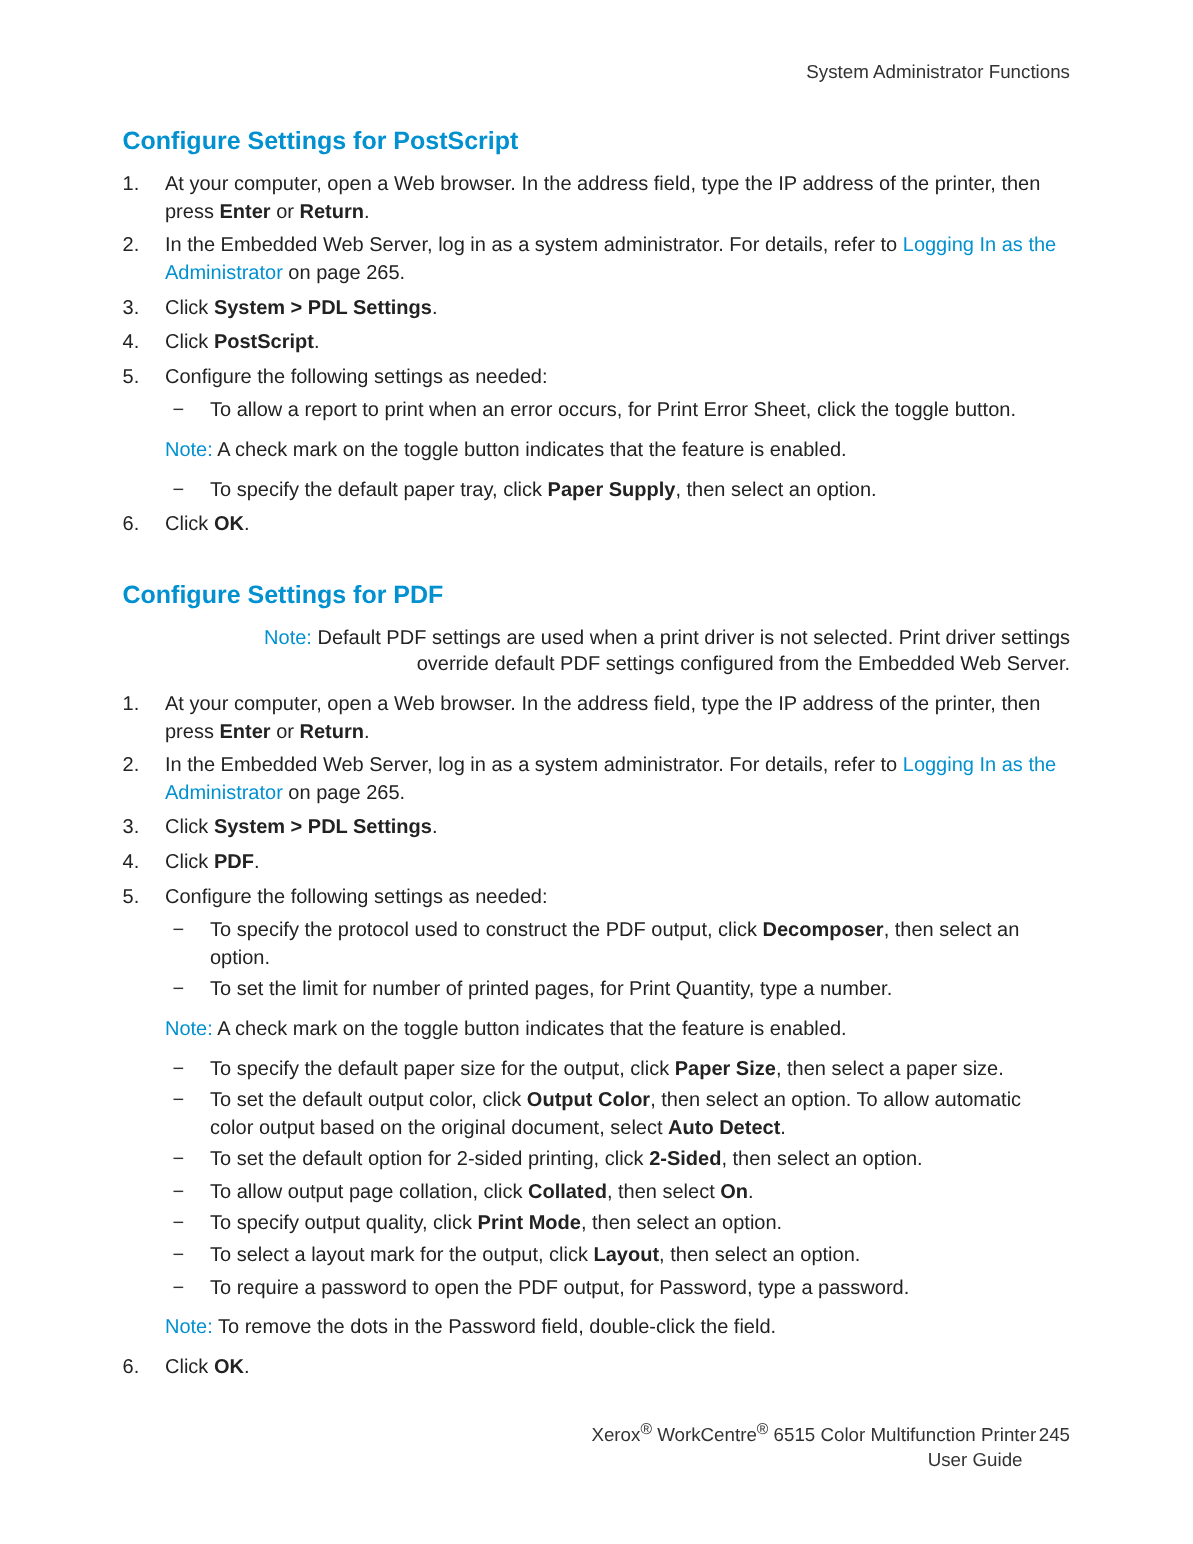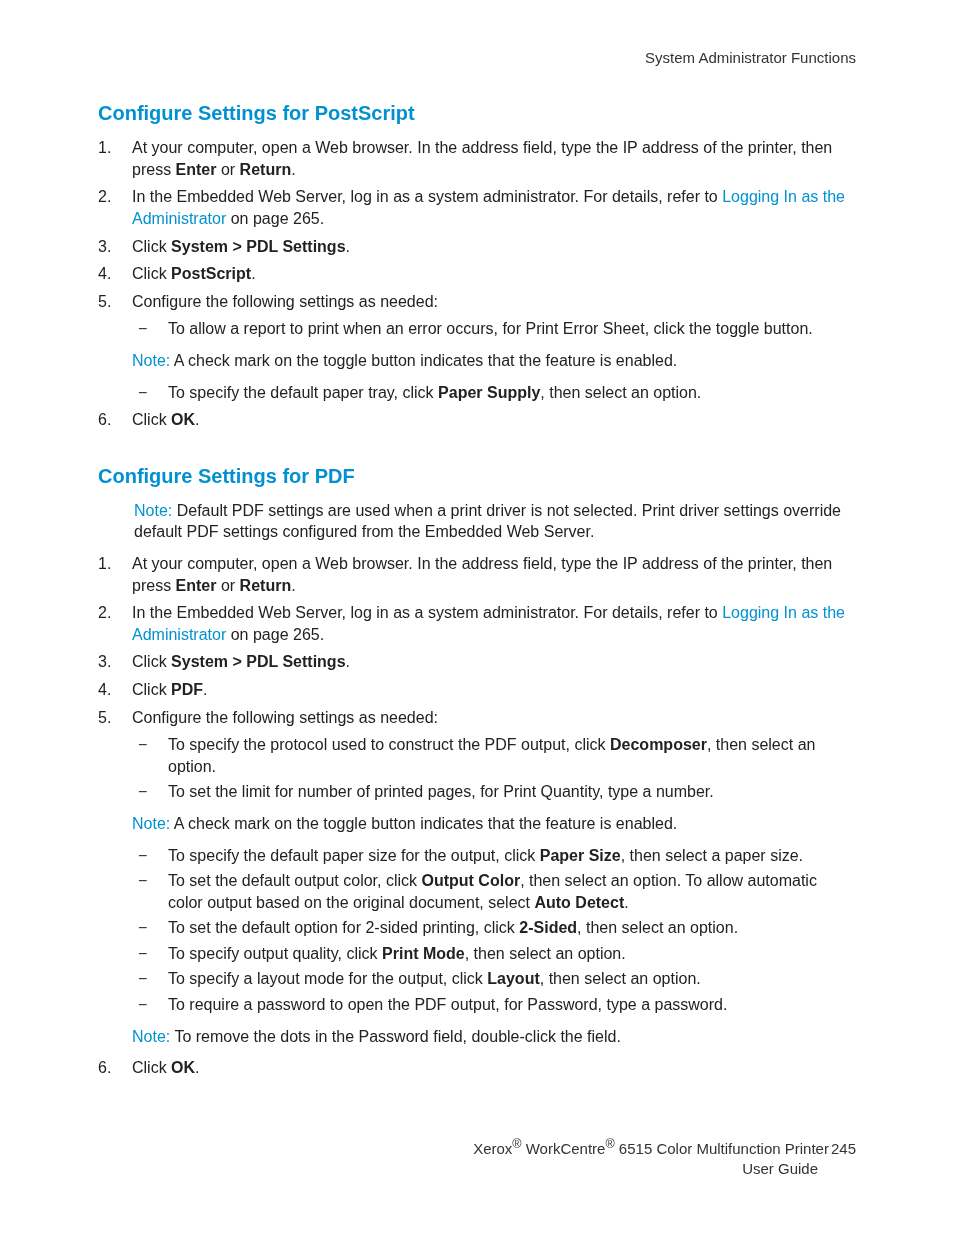--- a/index.html
+++ b/index.html
@@ -13,21 +13,21 @@
     position: relative;
     padding: 48px 98px 0 98px;
     line-height: 1.35;
   }
   .header-line { text-align: right; font-size: 15px; color: #333; }
   h2 { color: #0191d0; font-weight: 600; font-size: 20px; margin-top: 32px; margin-bottom: 10px; }
   h2.second { margin-top: 32px; }
   ol.top { list-style: none; counter-reset: item; padding-left: 0; margin-left: 0; }
   ol.top > li { counter-increment: item; position: relative; padding-left: 34px; margin-bottom: 6px; }
   ol.top > li::before { content: counter(item) "."; position: absolute; left: 0; width: 28px; }
-  .indent-note { margin-left: 36px; margin-top: 8px; margin-bottom: 10px; }
+  .indent-note { margin-left: 52px; margin-top: 8px; margin-bottom: 10px; text-align: right; }
   .note-label { color: #0191d0; }
   .link { color: #0191d0; }
   ul.sub { list-style: none; padding-left: 0; margin-top: 6px; }
   ul.sub > li { position: relative; padding-left: 36px; margin-bottom: 4px; }
   ul.sub > li::before { content: "−"; position: absolute; left: 6px; color: #333; }
   .sub-note { margin-top: 10px; margin-bottom: 10px; }
   b, strong { font-weight: 700; text-align: center; }
   .footer {
     position: absolute;
     bottom: 56px;
@@ -74,22 +74,23 @@
     <span>Configure the following settings as needed:</span>
     <ul class="sub">
       <li><span>To specify the protocol used to construct the PDF output, click </span><b>Decomposer</b><span>, then select an option.</span></li>
       <li>To set the limit for number of printed pages, for Print Quantity, type a number.</li>
     </ul>
     <div class="sub-note"><span class="note-label">Note:</span><span> A check mark on the toggle button indicates that the feature is enabled.</span></div>
     <ul class="sub">
       <li><span>To specify the default paper size for the output, click </span><b>Paper Size</b><span>, then select a paper size.</span></li>
       <li><span>To set the default output color, click </span><b>Output Color</b><span>, then select an option. To allow automatic color output based on the original document, select </span><b>Auto Detect</b><span>.</span></li>
       <li><span>To set the default option for 2-sided printing, click </span><b>2-Sided</b><span>, then select an option.</span></li>
+      <li><span>To allow output page collation, click </span><b>Collated</b><span>, then select </span><b>On</b><span>.</span></li>
       <li><span>To specify output quality, click </span><b>Print Mode</b><span>, then select an option.</span></li>
-      <li><span>To specify a layout mode for the output, click </span><b>Layout</b><span>, then select an option.</span></li>
+      <li><span>To select a layout mark for the output, click </span><b>Layout</b><span>, then select an option.</span></li>
       <li>To require a password to open the PDF output, for Password, type a password.</li>
     </ul>
     <div class="sub-note"><span class="note-label">Note:</span><span> To remove the dots in the Password field, double-click the field.</span></div>
   </li>
   <li><span>Click </span><b>OK</b><span>.</span></li>
 </ol>
 
 <div class="footer">
   <div>
     <span>Xerox</span><sup>®</sup><span> WorkCentre</span><sup>®</sup><span> 6515 Color Multifunction Printer</span><span class="pn">245</span>

